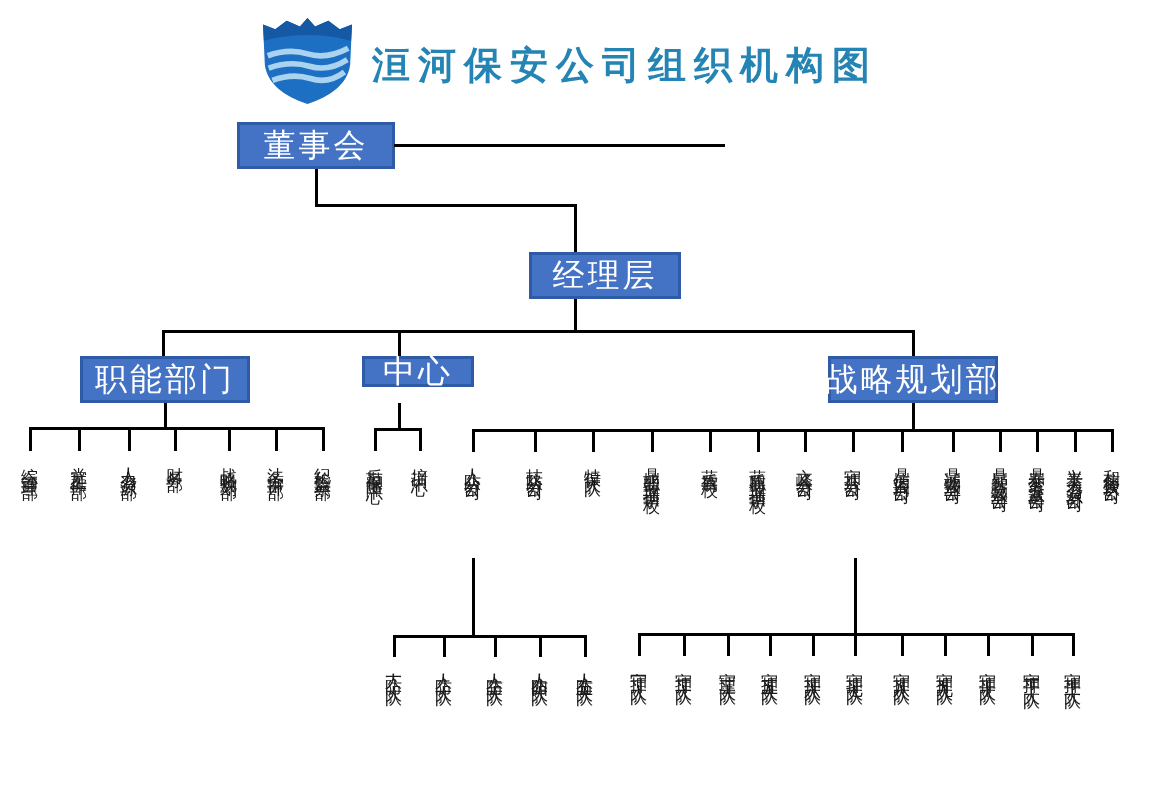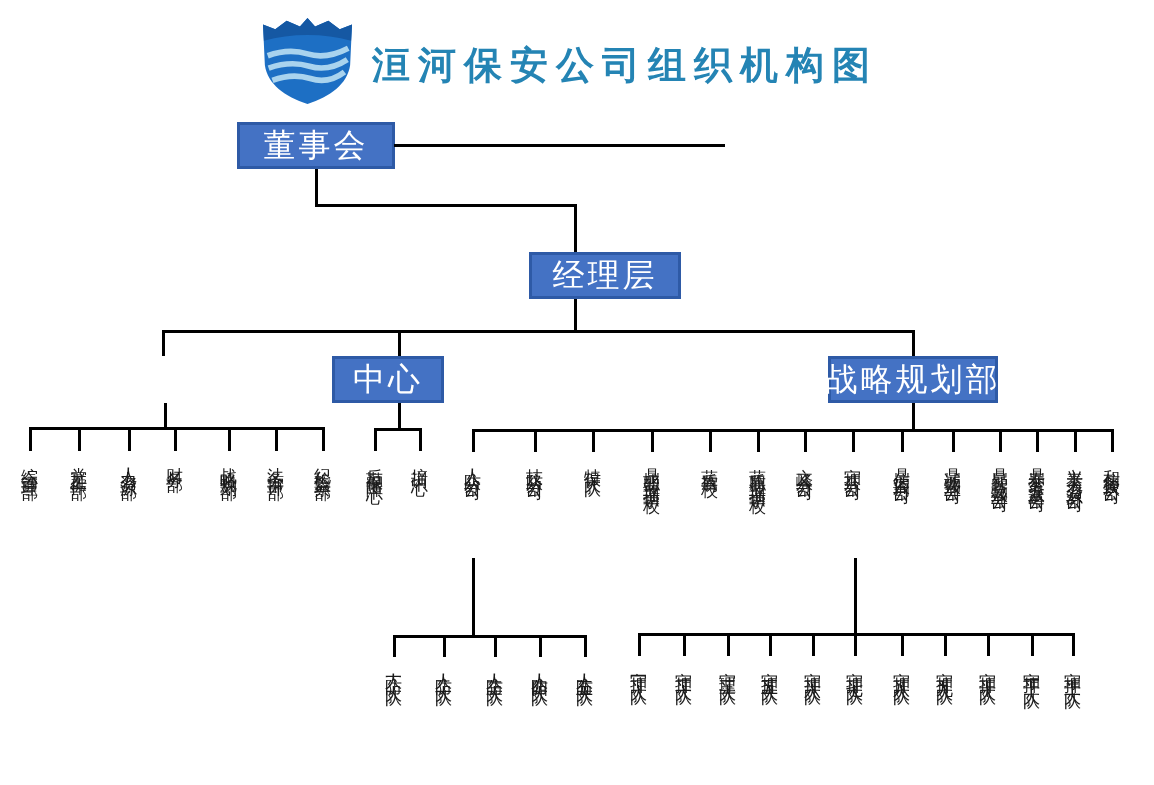--- a/index.html
+++ b/index.html
@@ -60,21 +60,22 @@
     <path d="M3,9 L16,14 L28,5 L42,11 L50,2 L58,11 L72,5 L84,14 L97,9 L96,26 C68,18 32,18 4,26 Z" fill="#1558A3"></path>
     <path d="M8,42 Q30,34 50,40 T93,34" fill="none" stroke="#A9D3EE" stroke-width="6"></path>
     <path d="M9,55 Q32,47 52,53 T92,46" fill="none" stroke="#A9D3EE" stroke-width="6"></path>
     <path d="M13,68 Q34,60 53,66 T89,59" fill="none" stroke="#A9D3EE" stroke-width="6"></path>
   </svg>
 
   <div class="title">洹河保安公司组织机构图</div>
 
   <div class="obox" style="left:237px;top:122px;width:158px;height:47px;">董事会</div>
   <div class="obox" style="left:499px;top:252px;width:152px;height:47px;margin-left:30px;">经理层</div>
-  <div class="obox" style="left:332px;top:356px;width:112px;height:47px;">中心</div>
+  <div class="obox" style="left:80px;top:356px;width:170px;height:47px;">职能部门</div>
+  <div class="obox" style="left:362px;top:356px;width:112px;height:31px;">中心</div>
   <div class="obox" style="left:828px;top:356px;width:170px;height:47px;">战略规划部</div>
 
   <div id="lines">
       <div class="hl" style="left: 393.5px; top: 143.5px; width: 331px; height: 3px; background: rgb(0, 0, 0);"></div>
       <div class="vl" style="left: 314.5px; top: 169px; width: 3px; height: 36px; background: rgb(0, 0, 0);"></div>
       <div class="hl" style="left: 314.5px; top: 203.5px; width: 262px; height: 3px; background: rgb(0, 0, 0);"></div>
       <div class="vl" style="left: 573.5px; top: 205px; width: 3px; height: 47px; background: rgb(0, 0, 0);"></div>
       <div class="vl" style="left: 573.5px; top: 299px; width: 3px; height: 32px; background: rgb(0, 0, 0);"></div>
       <div class="hl" style="left: 161.5px; top: 329.5px; width: 753px; height: 3px; background: rgb(0, 0, 0);"></div>
       <div class="vl" style="left: 161.5px; top: 331px; width: 3px; height: 25px; background: rgb(0, 0, 0);"></div>

